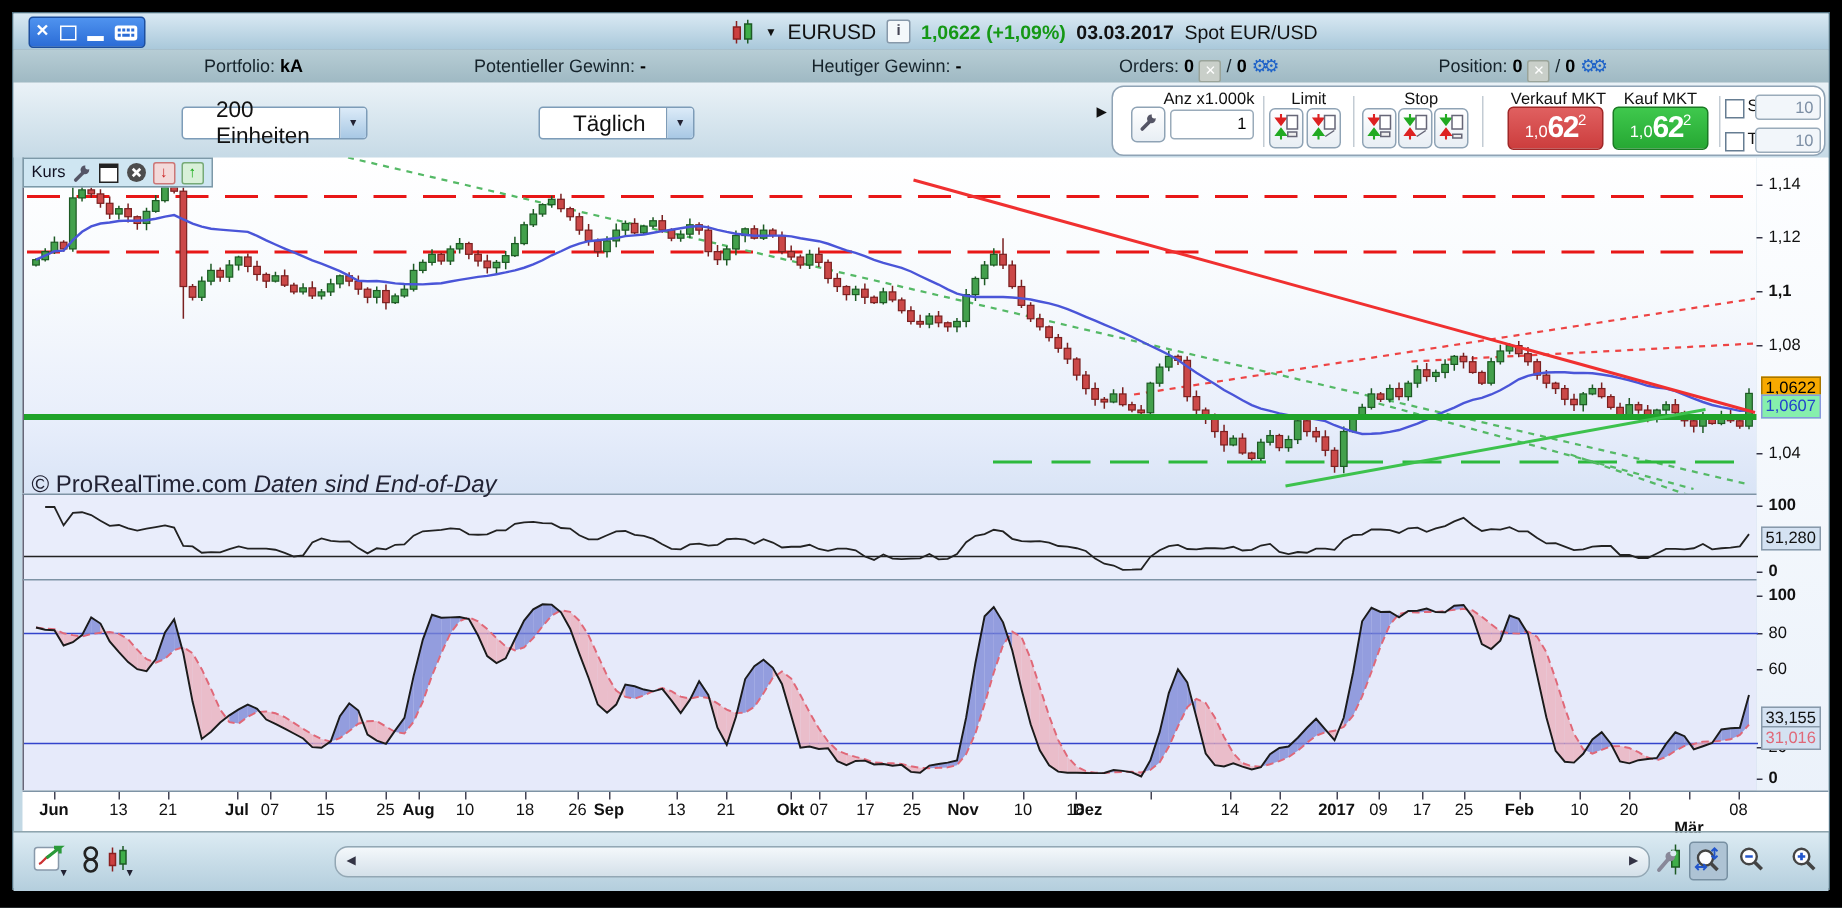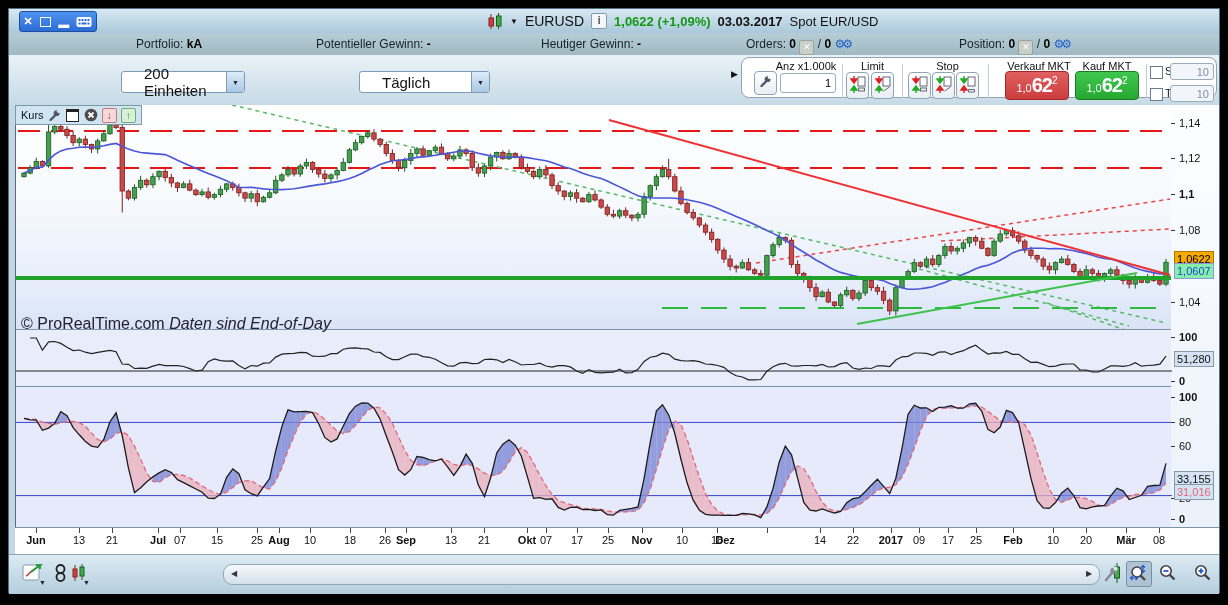--- a/index.html
+++ b/index.html
@@ -20,21 +20,21 @@
   .mini-x{display:inline-block;width:13px;height:13px;background:#c9cfc9;border:1px solid #9aa49a;border-radius:2px;color:#fff;font-size:9px;text-align:center;line-height:12px;vertical-align:-2px;}
   .gears{color:#1e62c8;font-size:12px;letter-spacing:-3px;}
   
   #toolbarrow{position:absolute;left:0;top:46px;width:100%;height:50px;background:linear-gradient(#eaf2f7,#c6dae6);}
   .select{position:absolute;height:22px;background:#fff;border:1px solid #7d9cb8;border-radius:3px;display:flex;align-items:center;box-sizing:border-box;}
   .select .sval{flex:1;padding:0 6px;font-size:15px;margin-left:16px;}
   .select .sarrow{width:17px;height:100%;background:linear-gradient(#dcebf8,#a8c8e4);border-left:1px solid #7d9cb8;display:flex;align-items:center;justify-content:center;font-size:7px;color:#223;border-radius:0 2px 2px 0;}
   #chartstylebtn{position:absolute;left:575px;top:58px;width:54px;height:30px;background:linear-gradient(#fff,#e4edf4);border:1px solid #8899aa;border-radius:3px;display:flex;align-items:center;}
   #chartstylebtn .csarrow{width:14px;text-align:center;font-size:8px;border-left:1px solid #aab;height:100%;display:flex;align-items:center;justify-content:center;}
   
-  #tradepanel{position:absolute;left:732px;top:48px;width:476px;height:41px;background:#fff;border:1px solid #8fa3b5;border-radius:8px;box-sizing:border-box;}
+  #tradepanel{position:absolute;left:732px;top:48px;width:476px;height:47px;background:#fff;border:1px solid #8fa3b5;border-radius:8px;box-sizing:border-box;}
   #paneltab{position:absolute;left:722px;top:60px;font-size:9px;color:#111;}
   .tp-label{position:absolute;top:2px;font-size:11px;color:#111;text-align:center;}
   .tp-btn{position:absolute;top:14px;width:23px;height:27px;background:linear-gradient(#fff,#e8eef4);border:1px solid #8fa3b5;border-radius:4px;padding:0;box-sizing:border-box;}
   .tp-sep{position:absolute;top:6px;width:1px;height:34px;background:#c3ccd4;}
   .price-btn{position:absolute;top:13px;width:64px;height:29px;border-radius:4px;color:#fff;text-align:center;border:1px solid;display:flex;align-items:center;justify-content:center;}
   .price-btn .p-small{font-size:11px;}
   .price-btn .p-big{font-size:20px;font-weight:bold;letter-spacing:-1px;}
   .price-btn .p-sup{font-size:10px;vertical-align:8px;}
   .tp-input{position:absolute;height:20px;background:#fff;border:1px solid #9aabba;border-radius:3px;font-size:11px;text-align:right;padding:0 4px;box-sizing:border-box;font-family:"Liberation Sans",sans-serif;}
   .cbx{position:absolute;width:11px;height:11px;background:#fff;border:1px solid #667d92;}
@@ -125,21 +125,21 @@
       <span>/</span> <b>0</b>
       <span class="gears">⚙⚙</span>
     </span>
   </div>
 
   <div id="toolbarrow">
     <div class="select" style="left:112px;top:16px;width:124px;">
       <span class="sval">200 Einheiten</span>
       <span class="sarrow">▼</span>
     </div>
-    <div class="select" style="left:350px;top:16px;width:131px;">
+    <div class="select" style="left:350px;top:16px;width:104px;">
       <span class="sval">Täglich</span>
       <span class="sarrow">▼</span>
     </div>
     <div id="chartstylebtn">
       <svg width="36" height="26" viewBox="0 0 36 26" style="margin-left:2px;">
         <rect x="6" y="20" width="4" height="5" fill="#2db93d"></rect>
             <rect x="13" y="18" width="4" height="7" fill="#2db93d"></rect>
             <rect x="20" y="21" width="4" height="4" fill="#2db93d"></rect>
             <rect x="27" y="19" width="4" height="6" fill="#2db93d"></rect>
         <path d="M2 14 C8 4 12 20 18 12 C23 5 27 12 33 8" fill="none" stroke="#e03030" stroke-width="1.8"></path>
@@ -930,21 +930,21 @@
         <span class="xlab" style="left: 915px;">17</span>
         <span class="xtick" style="left: 933px;"></span>
         <span class="xlab" style="left: 943px;">25</span>
         <span class="xtick" style="left: 961px;"></span>
         <span class="xlab b" style="left: 980px;">Feb</span>
         <span class="xtick" style="left: 998px;"></span>
         <span class="xlab" style="left: 1020px;">10</span>
         <span class="xtick" style="left: 1038px;"></span>
         <span class="xlab" style="left: 1053px;">20</span>
         <span class="xtick" style="left: 1071px;"></span>
-        <span class="xlab b" style="left: 1093px;">Mär</span>
+        <span class="xlab b" style="left: 1093px; margin-top: 12px;">Mär</span>
         <span class="xtick" style="left: 1111px;"></span>
         <span class="xlab" style="left: 1126px;">08</span>
         <span class="xtick" style="left: 1144px;"></span>
       </div>
 
   <div id="bottombar">
     <div class="bb-btn" style="left:12px;">
       <svg width="22" height="22" viewBox="0 0 22 22">
             <rect x="1" y="3" width="16" height="15" rx="2" fill="#fff" stroke="#8899aa"></rect>
             <path d="M4 14 C7 13 8 9 12 8" stroke="#c33" stroke-width="1.5" fill="none"></path>

